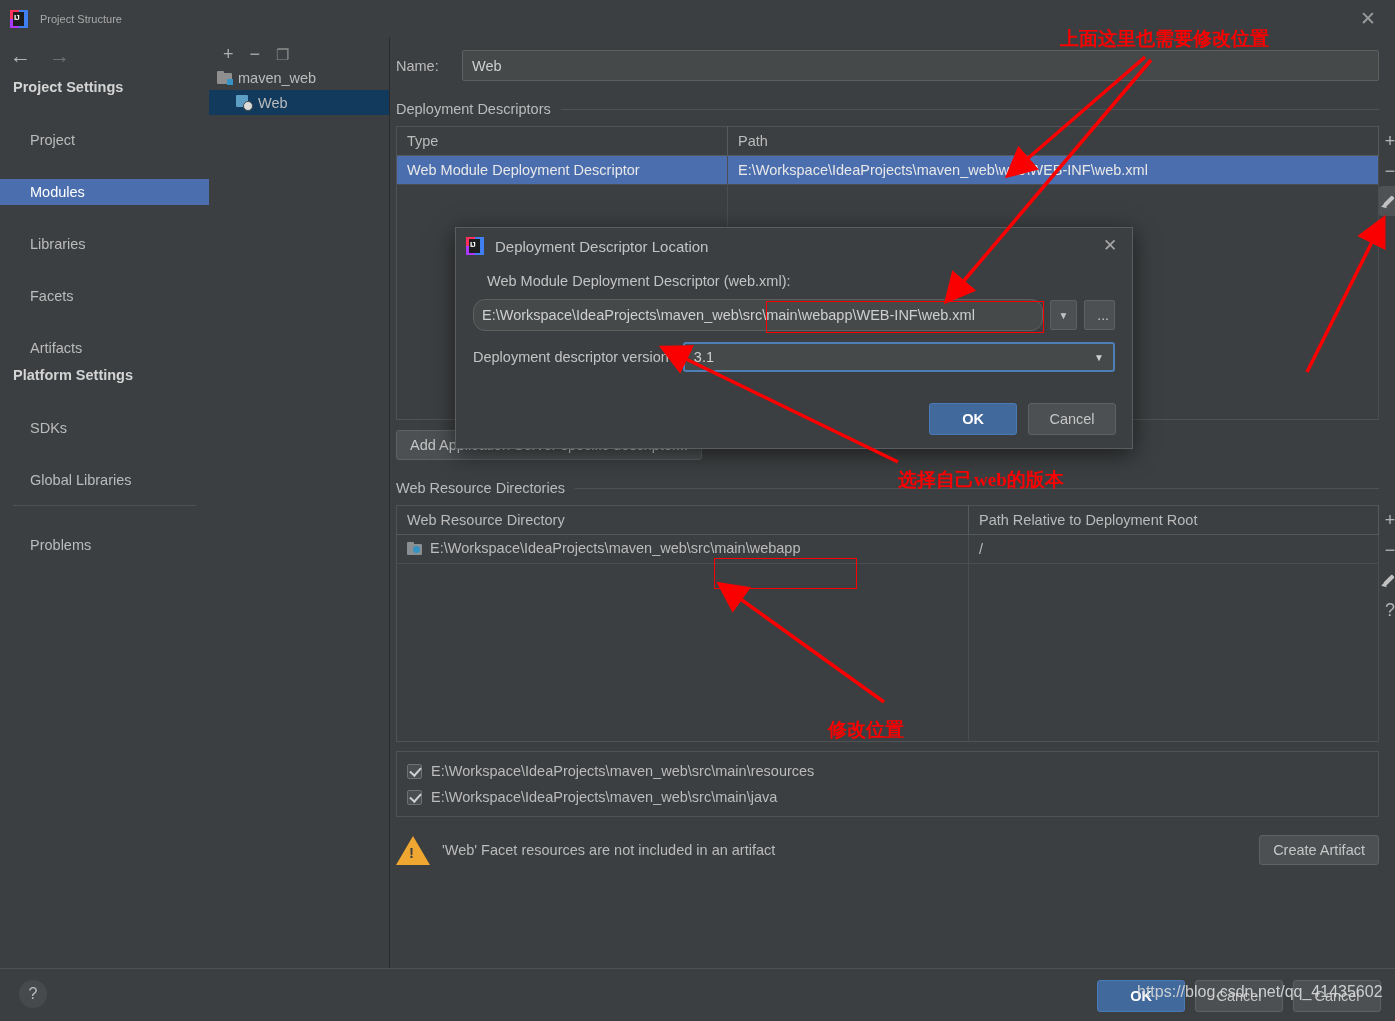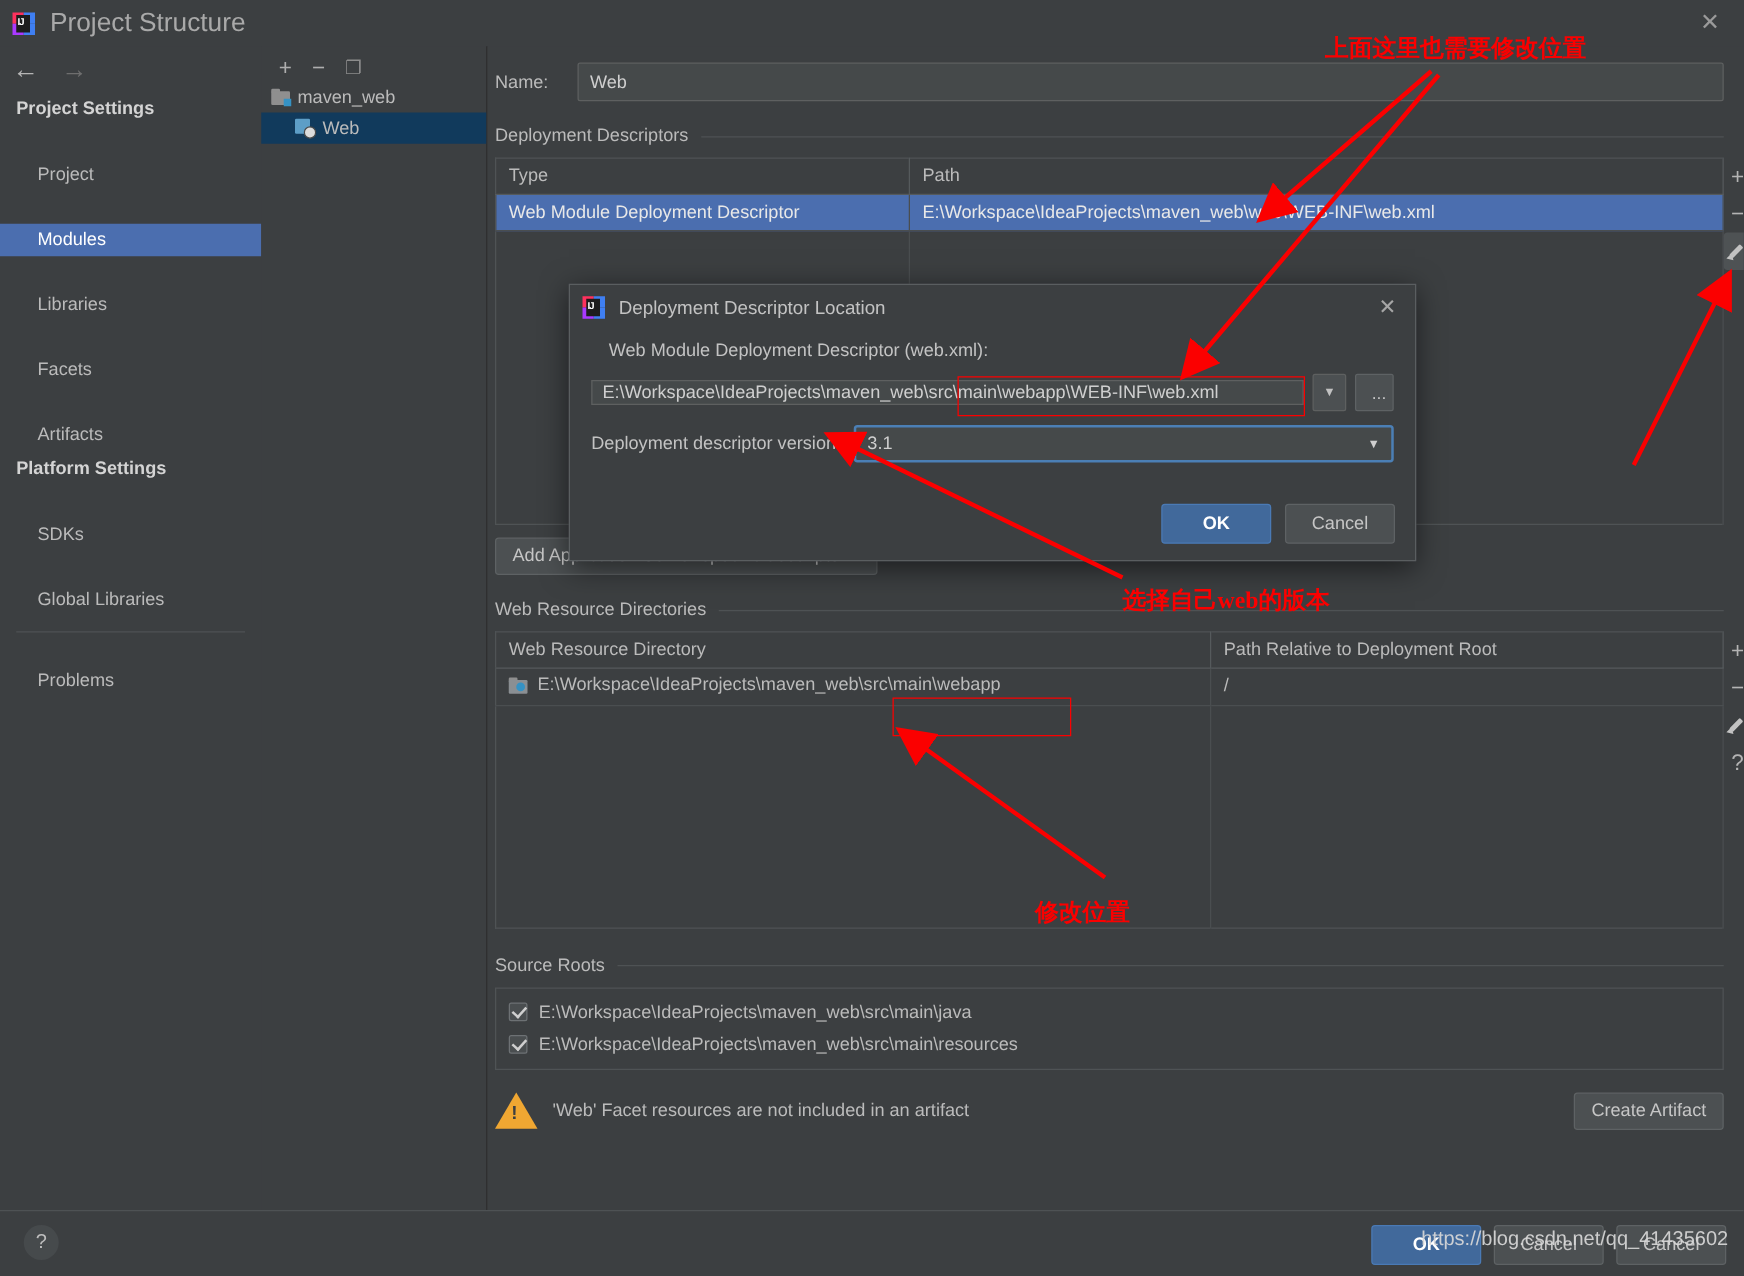--- a/index.html
+++ b/index.html
@@ -16,21 +16,21 @@
   #root { position: relative; width: 1395px; height: 1021px; }
 
   
   .titlebar {
     position: absolute; left: 0; top: 0; width: 1395px; height: 37px;
     background: #3c3f41;
     display: flex; align-items: center;
   }
   .title-icon { margin-left: 10px; width: 18px; height: 18px; position: relative; }
   .title-text {
-    margin-left: 12px; font-size: 21px; color: #a9a9a9;
+    margin-left: 12px; font-size: 11px; color: #a9a9a9;
   }
   .win-close {
     position: absolute; right: 14px; top: 8px;
     width: 26px; height: 22px; line-height: 22px; text-align: center;
     color: #9a9a9a; font-size: 19px; cursor: pointer; user-select: none;
   }
 
   
   .sidebar {
     position: absolute; left: 0; top: 37px; width: 209px; height: 931px;
@@ -184,21 +184,21 @@
   }
   .modal-title-bar { display: flex; align-items: center; height: 36px; padding-left: 10px; }
   .modal-title-text { margin-left: 11px; font-size: 15px; color: #c3c3c3; }
   .modal-close {
     position: absolute; right: 10px; top: 8px; width: 24px; height: 20px;
     text-align: center; line-height: 20px; color: #a6a6a6; font-size: 17px; cursor: pointer; user-select: none;
   }
   .modal-label { padding: 9px 0 0 31px; font-size: 14.5px; color: #c3c3c3; }
   .modal-path-row { display: flex; align-items: center; gap: 7px; padding: 10px 17px 0 17px; }
   .path-field {
-    flex: 1; height: 20px; background: #45494a; border: 1px solid #5e6060; border-radius: 0;
+    flex: 1; height: 32px; background: #45494a; border: 1px solid #5e6060; border-radius: 12px;
     display: flex; align-items: center; padding: 0 8px; font-size: 14.5px; color: #cfcfcf;
     white-space: nowrap; overflow: hidden; position: relative;
   }
   .combo-arrow {
     width: 27px; height: 30px; background: #4c5052; border: 1px solid #5e6060; border-radius: 2px;
     display: flex; align-items: center; justify-content: center; color: #c1c1c1; font-size: 10px; cursor: pointer;
   }
   .browse-btn {
     width: 31px; height: 30px; background: #4c5052; border: 1px solid #5e6264; border-radius: 2px;
     display: flex; align-items: center; justify-content: flex-end; padding-right: 5px;
@@ -398,33 +398,29 @@
           <span class="pencil">
               <span class="shaft"></span>
               <span class="tip"></span>
             </span>
         </span>
         <span class="st-btn">?</span>
       </div>
     </div>
 
     
-    <div class="section-head" style="margin-top:22px">
-      <span class="section-title">Source Roots</span>
-      <span class="section-rule"></span>
-    </div>
 
     <div class="list-box">
       <div class="list-row">
         <span class="chk"></span>
-        <span>E:\Workspace\IdeaProjects\maven_web\src\main\java</span>
+        <span>E:\Workspace\IdeaProjects\maven_web\src\main\resources</span>
       </div>
       <div class="list-row">
         <span class="chk"></span>
-        <span>E:\Workspace\IdeaProjects\maven_web\src\main\resources</span>
+        <span>E:\Workspace\IdeaProjects\maven_web\src\main\java</span>
       </div>
     </div>
 
     
     <div class="warn-row">
       <span class="warn-tri"></span>
       <span class="warn-text">'Web' Facet resources are not included in an artifact</span>
       <button class="btn">Create Artifact</button>
     </div>
   </div>

